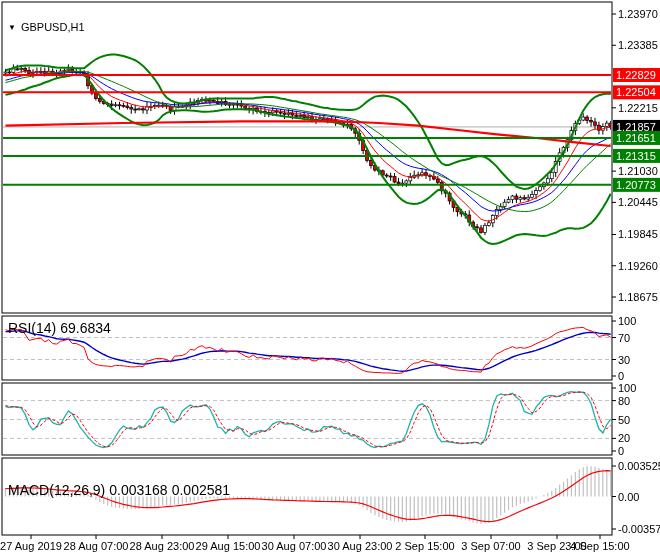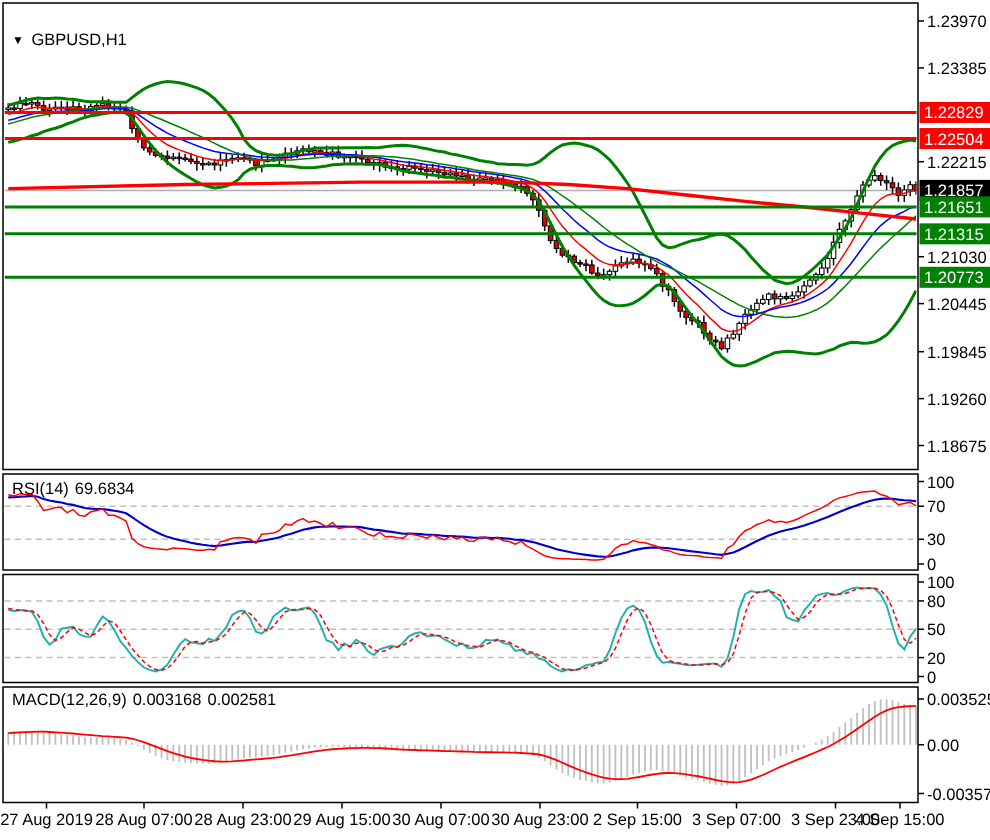--- a/index.html
+++ b/index.html
@@ -1,25 +1,25 @@
 <!DOCTYPE html>
 <html><head>
 <meta charset="utf-8">
 <style>
   html,body{margin:0;padding:0;background:#ffffff;}
   #stage{position:relative;width:660px;height:560px;background:#ffffff;
          font-family:"Liberation Sans",sans-serif;overflow:hidden;}
   svg{position:absolute;left:0;top:0;}
-  .panel-label{position:absolute;font-size:11px;color:#000;white-space:nowrap;z-index:5;}
+  .panel-label{position:absolute;font-size:14px;color:#000;white-space:nowrap;z-index:5;}
   .panel-label span{margin-right:4px;}
   #symbol-label{left:8px;top:6px;font-size:11px;margin-top:15px;}
   #symbol-label .tri{font-size:8px;margin-right:5px;position:relative;top:-1px;}
   #rsi-label{left:8px;top:320px;}
   #stoch-label{left:8px;top:387px;}
-  #macd-label{left:8px;top:461px;text-align:right;}
+  #macd-label{left:8px;top:482px;text-align:right;}
 </style>
 </head>
 <body>
 
 <div id="stage">
   <svg id="chart-svg" width="660" height="560">
       <rect x="2" y="2" width="610" height="311" fill="#fff" stroke="#000000" stroke-width="1"></rect>
       <rect x="2" y="316" width="610" height="64" fill="#fff" stroke="#000000" stroke-width="1"></rect>
       <rect x="2" y="383" width="610" height="72" fill="#fff" stroke="#000000" stroke-width="1"></rect>
       <rect x="2" y="458" width="610" height="77" fill="#fff" stroke="#000000" stroke-width="1"></rect>

